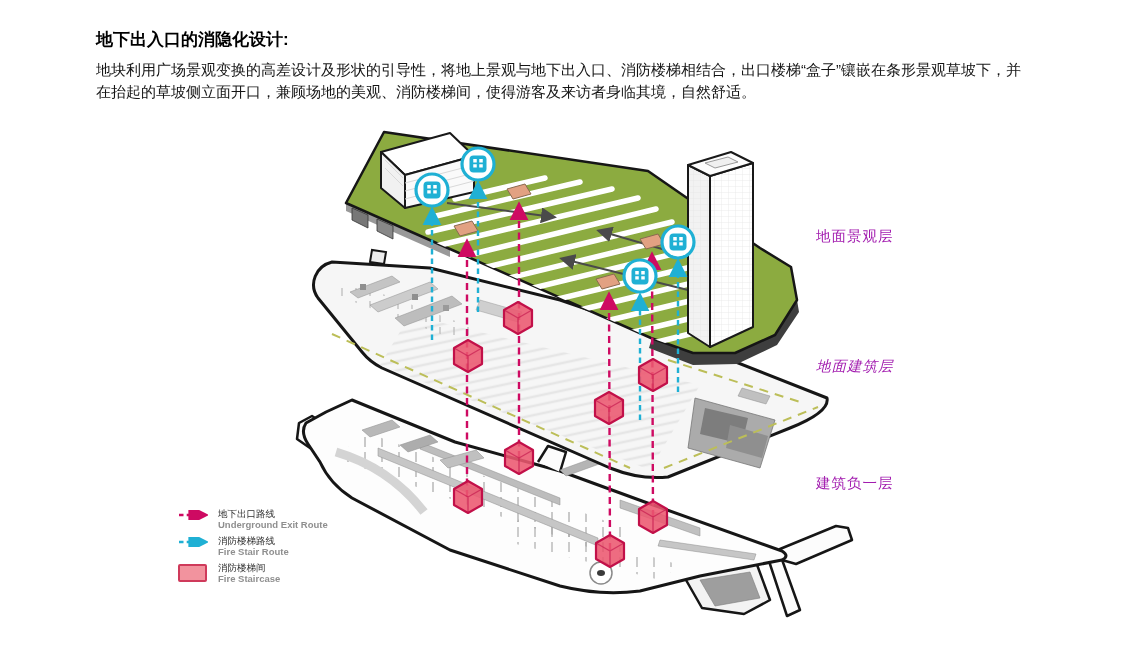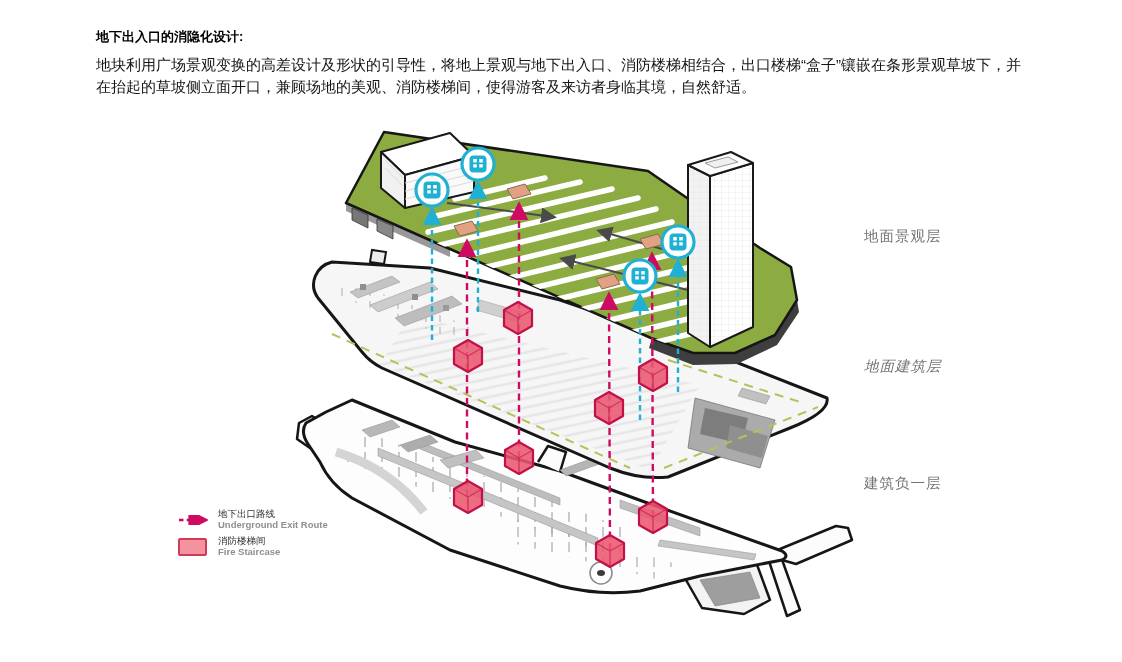--- a/index.html
+++ b/index.html
@@ -1,25 +1,25 @@
 <!DOCTYPE html>
 <html><head>
 <meta charset="utf-8">
 <style>
   html,body{margin:0;padding:0;background:#fff;}
   .canvas{position:relative;width:1122px;height:662px;background:#ffffff;overflow:hidden;
           font-family:"Liberation Sans","DejaVu Sans",sans-serif;}
   .header{position:absolute;left:96px;top:28px;width:950px;color:#111;}
-  .header h1{margin:0 0 8px 0;font-size:13px;font-weight:bold;color:#000;}
+  .header h1{margin:0 0 8px 0;font-size:17px;font-weight:bold;color:#000;}
   .header p{margin:0;font-size:15px;line-height:22px;color:#151515;}
-  .layer-label{position:absolute;left:864px;font-size:14.5px;color:#737373;letter-spacing:1px;white-space:nowrap;text-align:center;}
+  .layer-label{position:absolute;left:816px;font-size:14.5px;color:#a21caf;letter-spacing:1px;white-space:nowrap;text-align:center;}
   #lab-landscape{top:227px;} #lab-ground{top:357px;font-style:italic;} #lab-basement{top:474px;}
   .diagram-svg{position:absolute;left:0;top:0;}
   .legend{position:absolute;left:178px;top:508px;display:flex;flex-direction:column;gap:5px;}
-  .legend-row{display:flex;align-items:center;}
+  .legend-row{display:flex;align-items:flex-start;}
   .legend-sym{width:38px;display:flex;align-items:center;justify-content:flex-start;margin-top:2px;}
   .legend-texts{margin-left:2px;}
   .legend-zh{font-size:9.5px;color:#2f2f2f;line-height:11px;}
   .legend-en{font-size:9.5px;color:#8f8f8f;line-height:11px;font-weight:bold;}
   .sw-box{width:25px;height:14px;background:#F2939E;border:2px solid #CF3A5B;border-radius:2px;}
   .sw-circle{width:12px;height:12px;border:2.5px solid #24AFD2;border-radius:50%;margin-left:2px;}
 </style>
 </head>
 <body>
 
@@ -239,20 +239,31 @@
             <line x1="1" y1="5" x2="26" y2="5" stroke="#CE0A62" stroke-width="2.6" stroke-dasharray="4.5,3.2" marker-end="url(#mh-mag)"></line>
           </svg>
       </span>
       <span class="legend-texts">
         <div class="legend-zh">地下出口路线</div>
         <div class="legend-en">Underground Exit Route</div>
       </span>
     </div>
     <div class="legend-row">
       <span class="legend-sym">
+        <svg width="30" height="10">
+            <line x1="1" y1="5" x2="26" y2="5" stroke="#1FB0D4" stroke-width="2.6" stroke-dasharray="4.5,3.2" marker-end="url(#mh-cyan)"></line>
+          </svg>
+      </span>
+      <span class="legend-texts">
+        <div class="legend-zh">消防楼梯路线</div>
+        <div class="legend-en">Fire Stair Route</div>
+      </span>
+    </div>
+    <div class="legend-row">
+      <span class="legend-sym">
           <span class="sw-box"></span>
         </span>
       <span class="legend-texts">
         <div class="legend-zh">消防楼梯间</div>
         <div class="legend-en">Fire Staircase</div>
       </span>
     </div>
   </div>
 
 </div>

